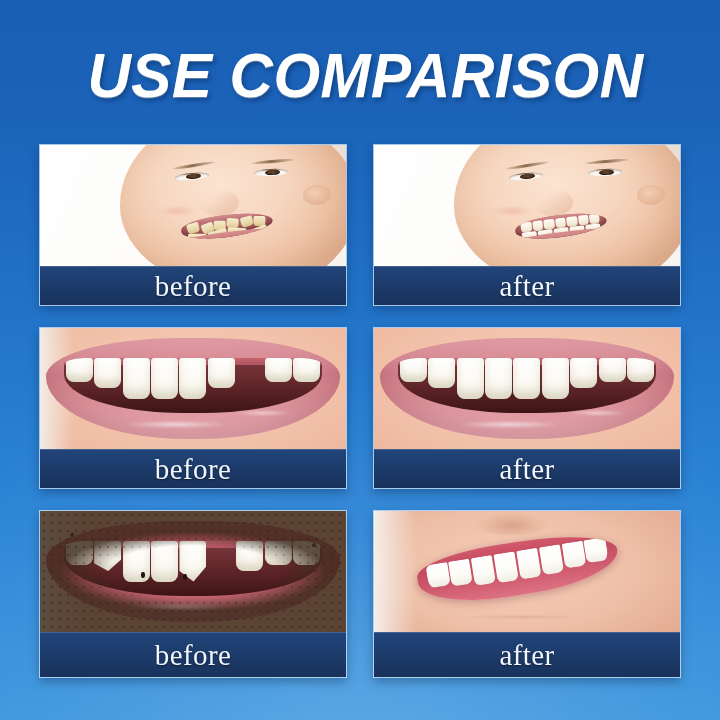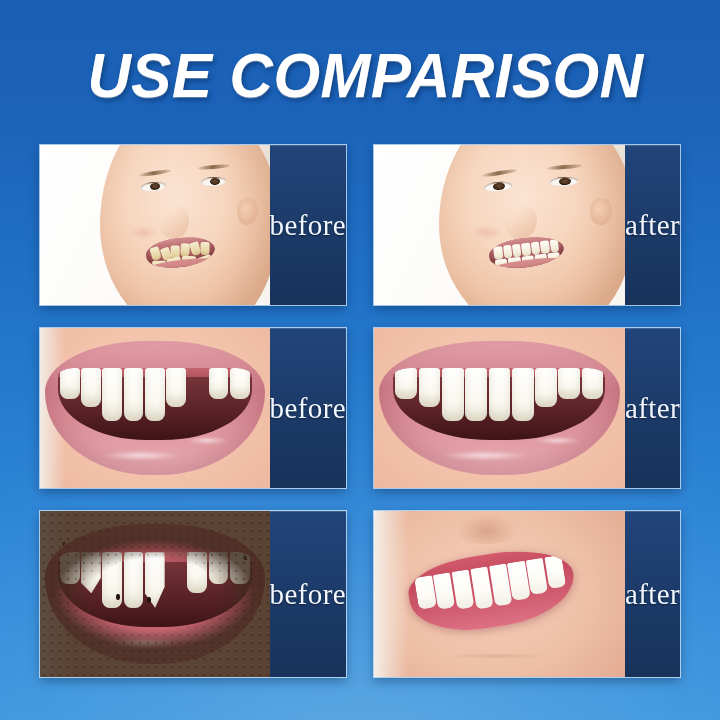--- a/index.html
+++ b/index.html
@@ -70,21 +70,21 @@
     display: grid;
     grid-template-columns: 306px 306px;
     grid-template-rows: 160px 160px 166px;
     column-gap: 28px;
     row-gap: 23px;
     z-index: 3;
   }
   .panel {
     position: relative;
     display: flex;
-    flex-direction: row;
+    flex-direction: column;
     box-shadow: 0 4px 10px rgba(3,25,60,0.38);
     outline: 1px solid rgba(215,236,255,0.75);
     outline-offset: 0px;
     background: #10305c;
   }
   .photo {
     position: relative;
     flex: 1 1 auto;
     overflow: hidden;
     background: #fdfbf8;

